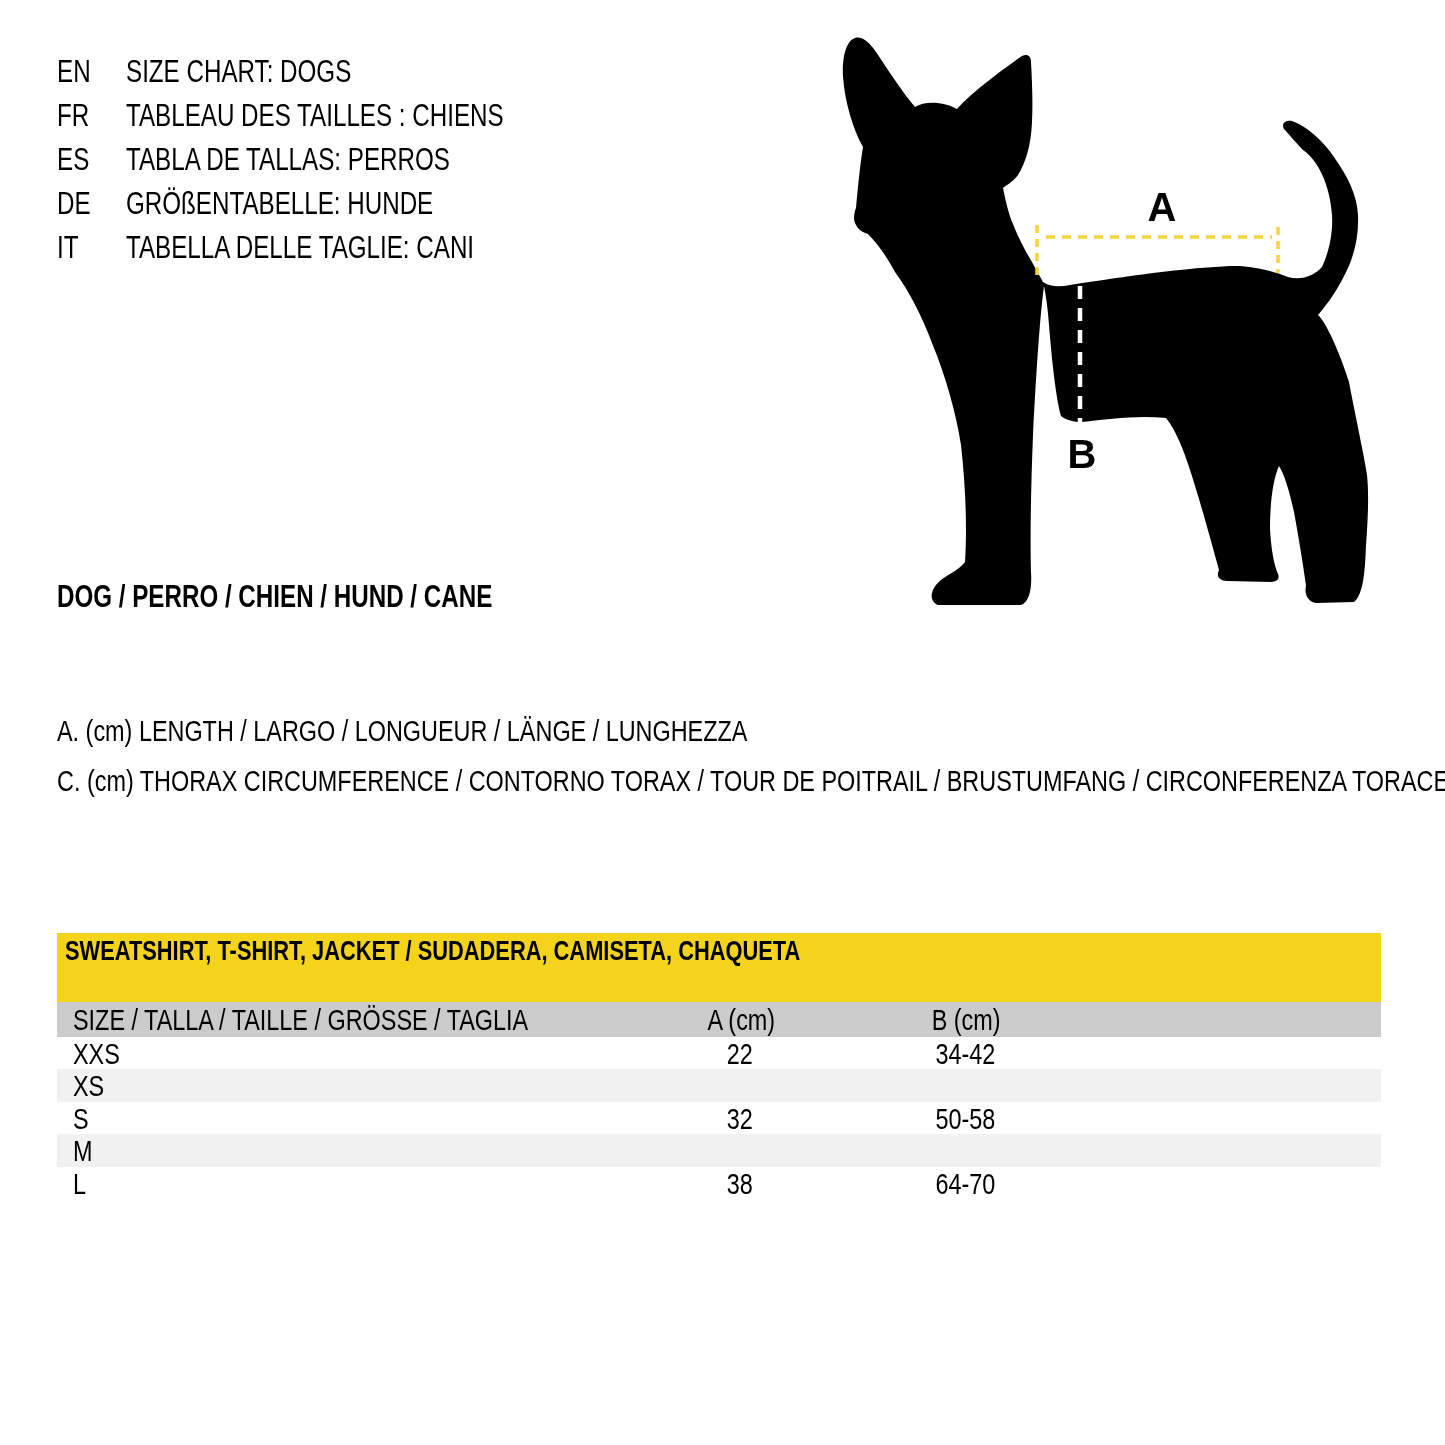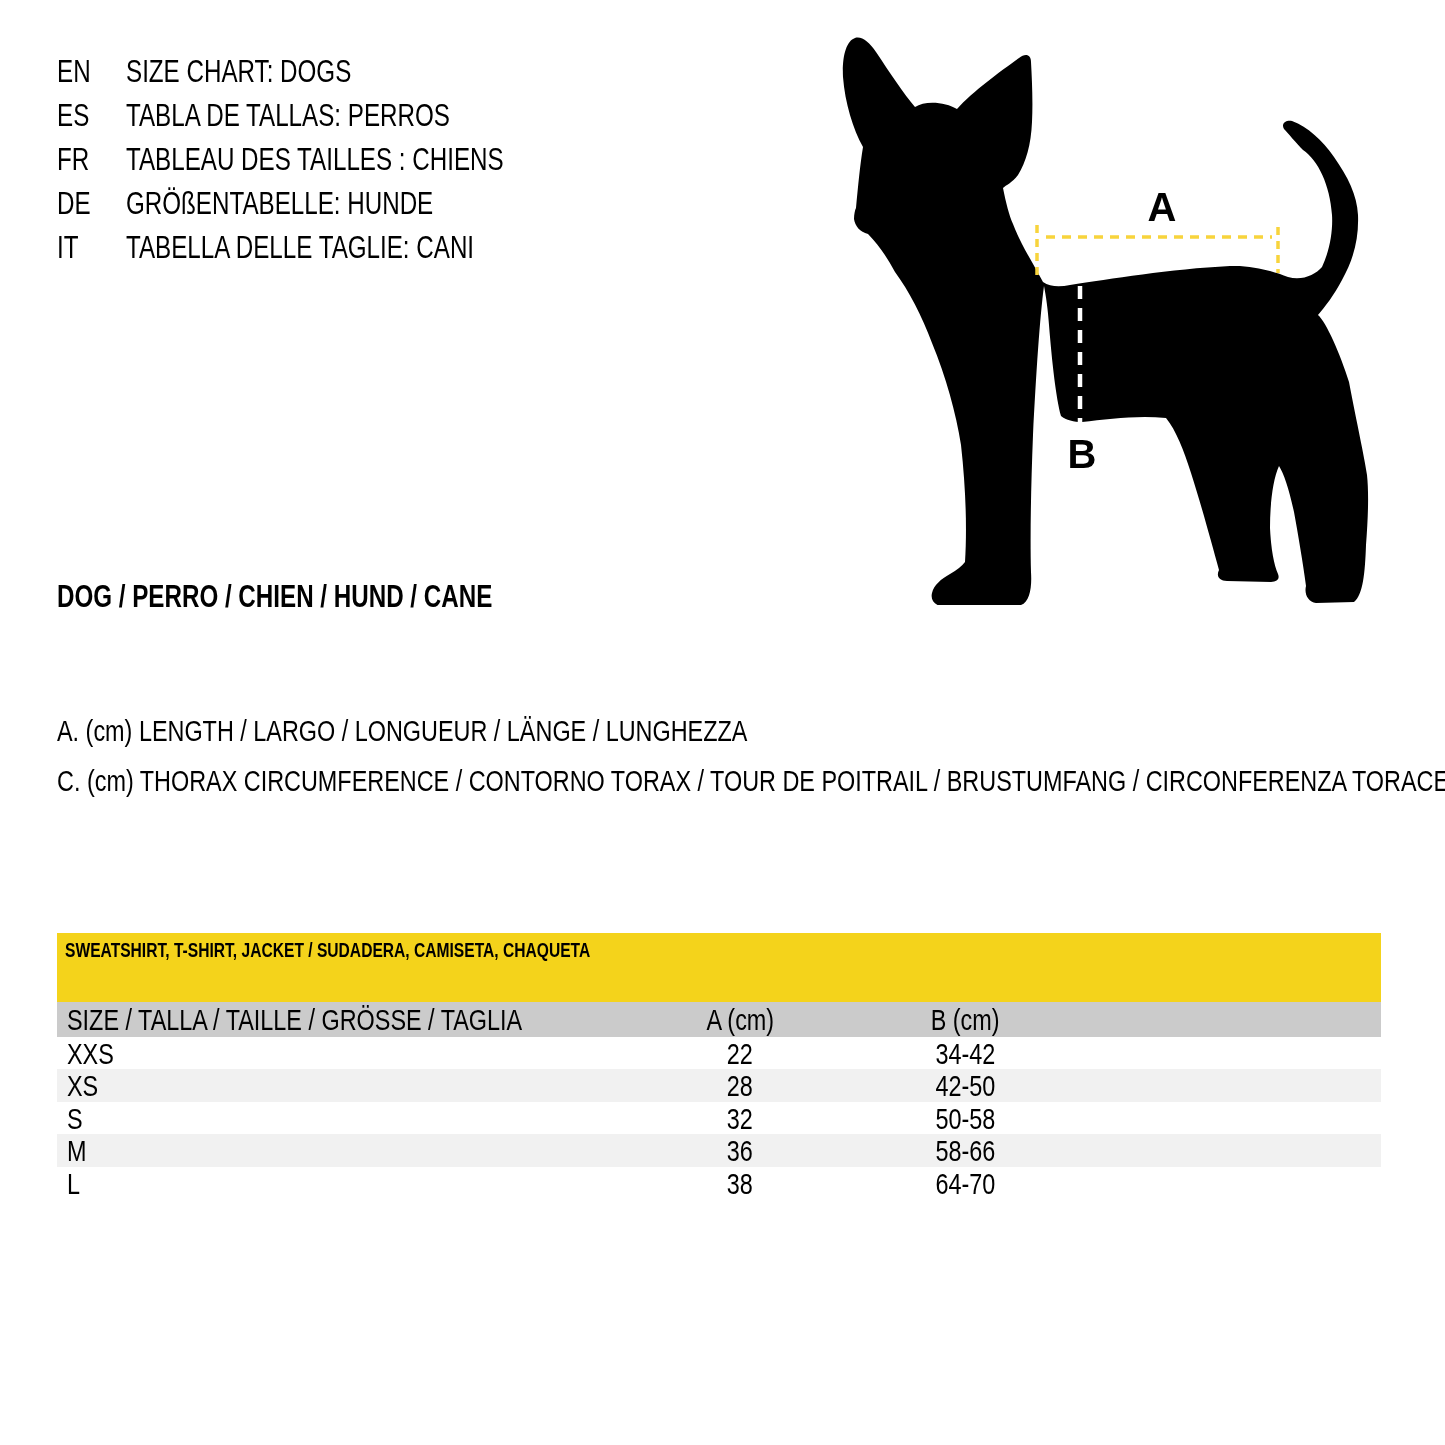--- a/index.html
+++ b/index.html
@@ -19,47 +19,47 @@
   
   .dog-wrap{position:absolute;left:810px;top:25px;width:580px;height:580px;}
   .dog-caption{position:absolute;left:57px;top:581px;font-size:31px;line-height:32px;font-weight:700;}
   
   .legend{position:absolute;left:57px;top:706px;}
   .legend div{font-size:30px;line-height:50px;font-weight:500;}
   .brand-line{position:absolute;left:57px;top:833px;font-size:30px;line-height:32px;font-weight:500;}
   
   .size-table{position:absolute;left:57px;top:933px;width:1324px;}
   .tbl-yellow{background:var(--table-yellow,#F4D31B);height:68px;padding:1px 0 0 8px;}
-  .tbl-yellow div{font-size:20px;line-height:33px;font-weight:bold;}
+  .tbl-yellow div{font-size:28px;line-height:33px;font-weight:bold;}
   .tbl-grid-header{background:var(--grid-grey,#CBCBCB);height:35px;display:flex;align-items:center;font-size:30px;}
   .tbl-row{height:32.4px;display:flex;font-size:30px;}
-  .tbl-row.alt{background:var(--row-alt,#F1F1F1);}
-  .c1{flex:0 0 598px;padding-left:10px;box-sizing:border-box;}
+  .tbl-row.alt{background:var(--row-alt,#F1F1F1);flex-direction:column;}
+  .c1{flex:0 0 598px;padding-left:16px;box-sizing:border-box;}
   .c2{flex:0 0 170px;text-align:center;}
   .c3{flex:0 0 280px;text-align:center;}
   .c4{flex:1 1 auto;}
   svg text{font-family:"Liberation Sans","DejaVu Sans",sans-serif;}
 </style>
 </head>
 <body>
 
 <div class="canvas">
 
   <div class="lang-block">
     <div class="lang-row">
       <span class="lang-code"><span class="cx">EN</span></span>
       <span class="cx">SIZE CHART: DOGS</span>
     </div>
     <div class="lang-row">
+      <span class="lang-code"><span class="cx">FR</span></span>
+      <span class="cx">TABLEAU DES TAILLES : CHIENS</span>
+    </div>
+    <div class="lang-row">
       <span class="lang-code"><span class="cx">ES</span></span>
       <span class="cx">TABLA DE TALLAS: PERROS</span>
-    </div>
-    <div class="lang-row">
-      <span class="lang-code"><span class="cx">FR</span></span>
-      <span class="cx">TABLEAU DES TAILLES : CHIENS</span>
     </div>
     <div class="lang-row">
       <span class="lang-code"><span class="cx">DE</span></span>
       <span class="cx">GRÖßENTABELLE: HUNDE</span>
     </div>
     <div class="lang-row">
       <span class="lang-code"><span class="cx">IT</span></span>
       <span class="cx">TABELLA DELLE TAGLIE: CANI</span>
     </div>
   </div>

